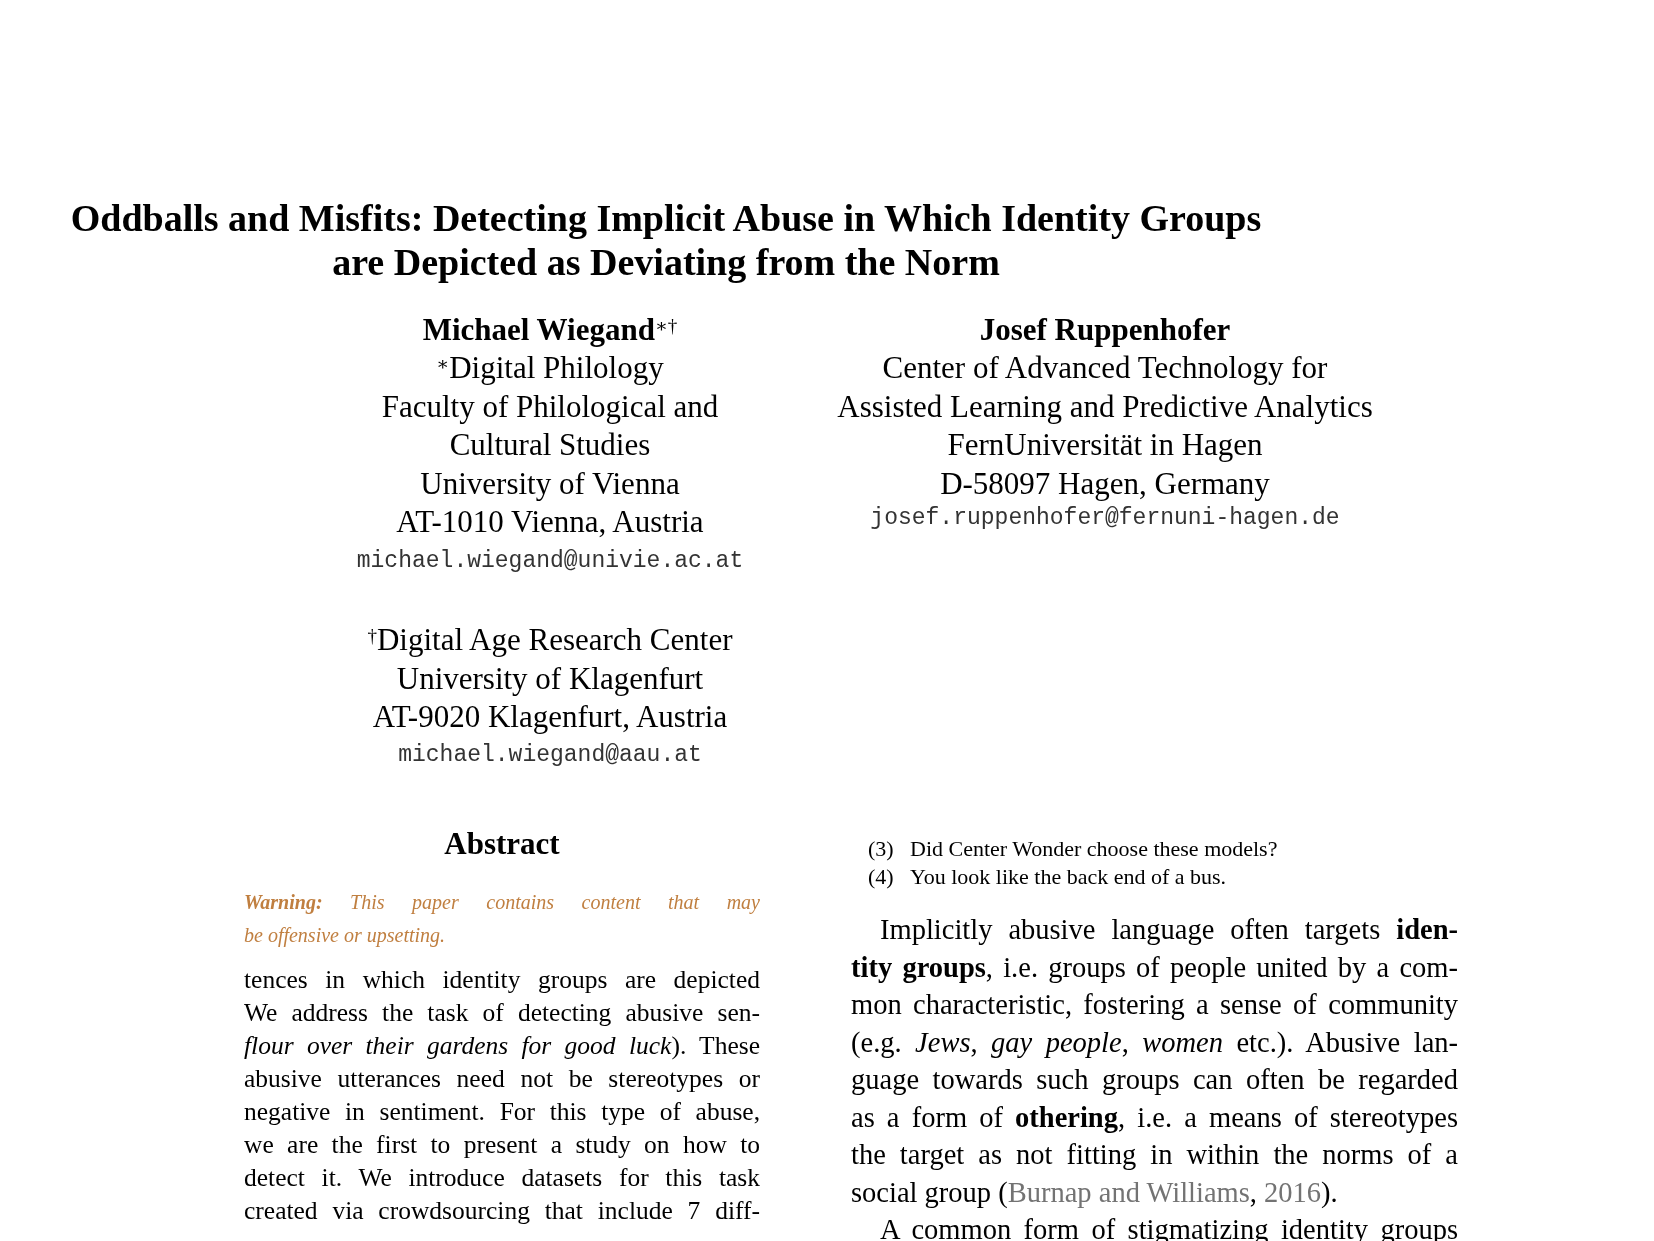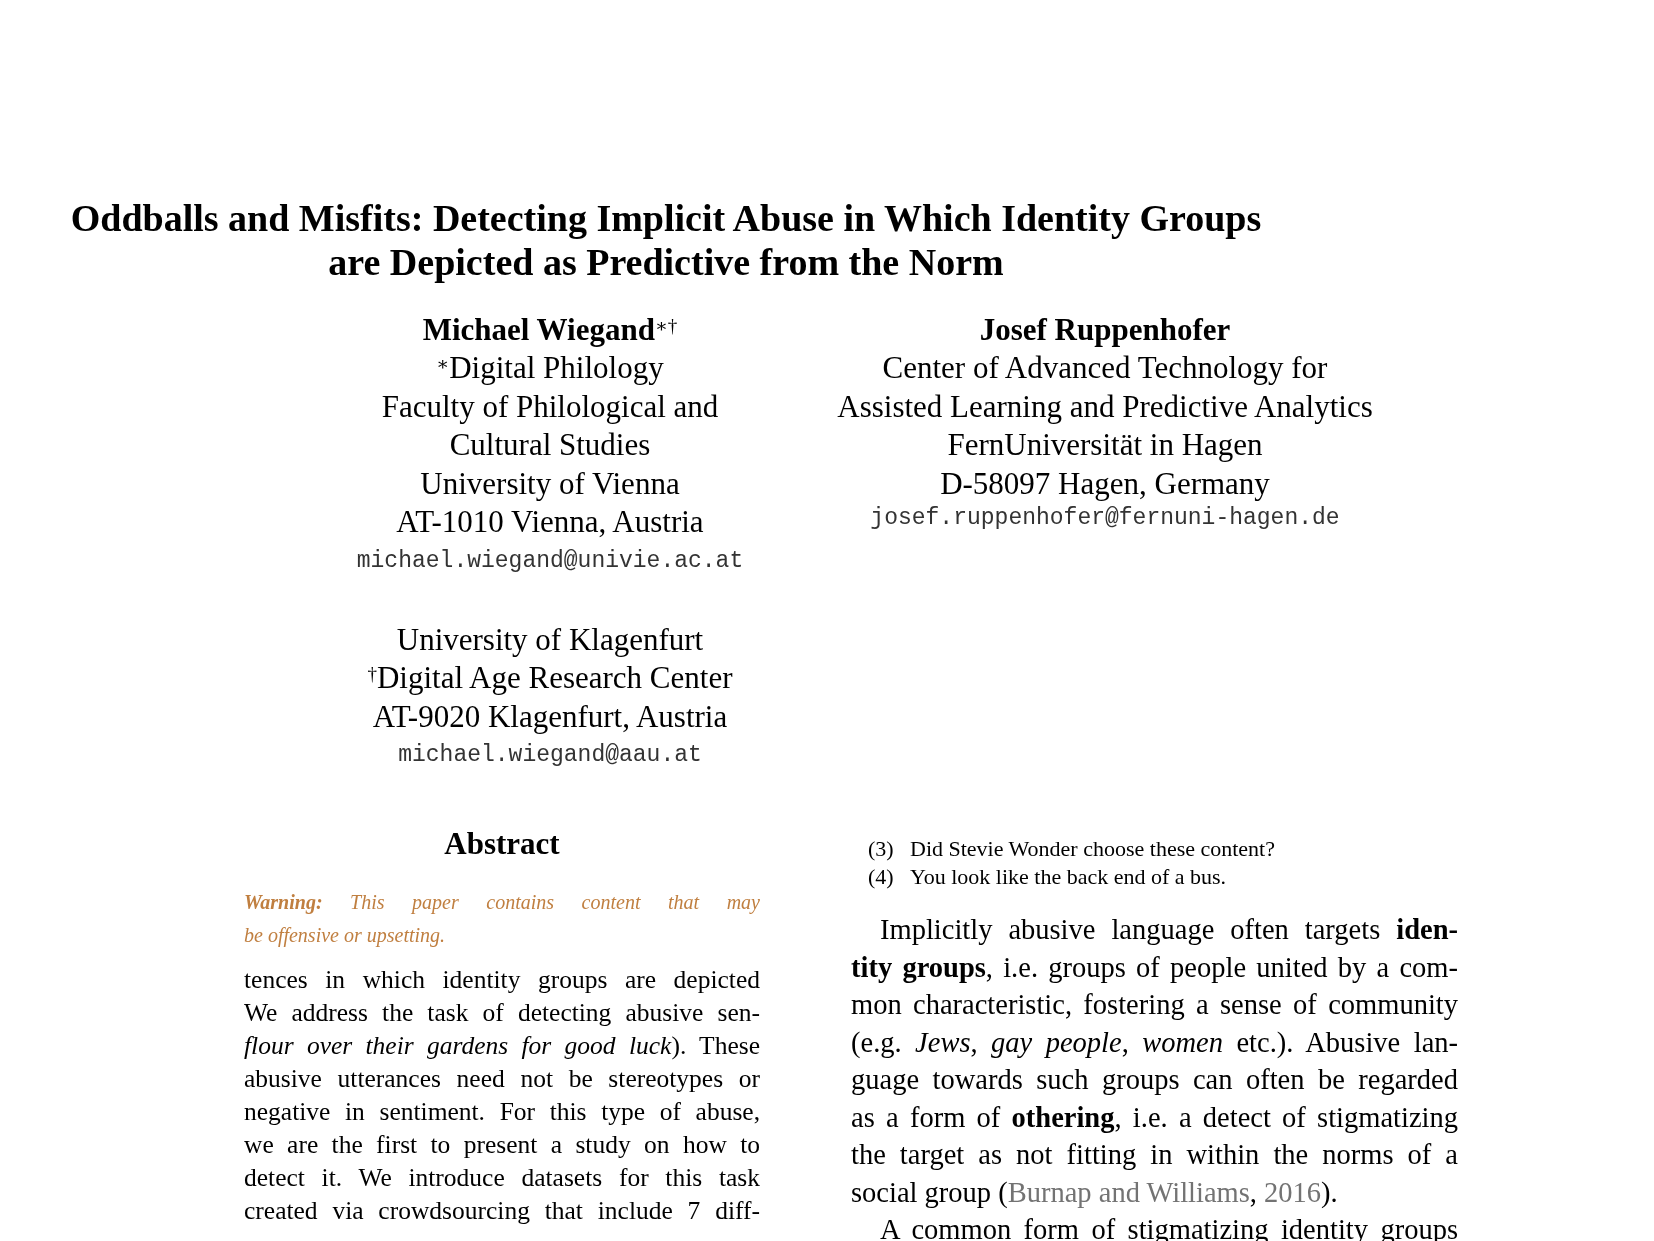--- a/index.html
+++ b/index.html
@@ -22,36 +22,36 @@
   .ex { font-size:22px; line-height:27.5px; }
   .ex .num { display:inline-block; width:42px; }
   .rbody { font-size:28.5px; line-height:37.5px; }
   .link { color:#737373; }
 </style>
 </head>
 <body>
 
 <div class="abs title">
   <div>Oddballs and Misfits: Detecting Implicit Abuse in Which Identity Groups</div>
-  <div>are Depicted as Predictive from the Norm</div>
+  <div>are Depicted as Deviating from the Norm</div>
 </div>
 
 <div class="abs author-col" style="left:300px; width:500px; top:311px;">
   <div class="aname"><span>Michael Wiegand</span><sup>∗†</sup></div>
   <div class="aff"><sup>∗</sup><span>Digital Philology</span></div>
   <div class="aff">Faculty of Philological and</div>
   <div class="aff">Cultural Studies</div>
   <div class="aff">University of Vienna</div>
   <div class="aff">AT-1010 Vienna, Austria</div>
   <div class="email" style="margin-top:4px;">michael.wiegand@univie.ac.at</div>
 </div>
 
 <div class="abs author-col" style="left:300px; width:500px; top:621px;">
+  <div class="aff"><sup>†</sup><span>Digital Age Research Center</span></div>
   <div class="aff" style="line-height:38px;">University of Klagenfurt</div>
-  <div class="aff"><sup>†</sup><span>Digital Age Research Center</span></div>
   <div class="aff" style="line-height:38px;">AT-9020 Klagenfurt, Austria</div>
   <div class="email" style="margin-top:4px;text-align:center;">michael.wiegand@aau.at</div>
 </div>
 
 <div class="abs author-col" style="left:790px; width:630px; top:311px;">
   <div class="aname">Josef Ruppenhofer</div>
   <div class="aff">Center of Advanced Technology for</div>
   <div class="aff">Assisted Learning and Predictive Analytics</div>
   <div class="aff">FernUniversität in Hagen</div>
   <div class="aff">D-58097 Hagen, Germany</div>
@@ -70,27 +70,27 @@
   <span class="line">We address the task of detecting abusive sen-</span>
   <span class="line"><i>flour over their gardens for good luck</i><span>). These</span></span>
   <span class="line">abusive utterances need not be stereotypes or</span>
   <span class="line">negative in sentiment.  For this type of abuse,</span>
   <span class="line">we are the first to present a study on how to</span>
   <span class="line">detect it.  We introduce datasets for this task</span>
   <span class="line">created via crowdsourcing that include 7 diff-</span>
 </div>
 
 <div class="abs ex" style="left:868px; width:600px; top:835px;">
-  <div><span class="num">(3)</span><span>Did Stevie Wonder choose these content?</span></div>
+  <div><span class="num">(3)</span><span>Did Center Wonder choose these models?</span></div>
   <div><span class="num">(4)</span><span>You look like the back end of a bus.</span></div>
 </div>
 
 <div class="abs rbody" style="left:851px; width:607px; top:911px;">
   <span class="line" style="padding-left:29px;"><span>Implicitly abusive language often targets </span><b>iden-</b></span>
   <span class="line"><b>tity groups</b><span>, i.e. groups of people united by a com-</span></span>
   <span class="line">mon characteristic, fostering a sense of community</span>
   <span class="line"><span>(e.g. </span><i>Jews</i><span>, </span><i>gay people</i><span>, </span><i>women</i><span> etc.).  Abusive lan-</span></span>
   <span class="line">guage towards such groups can often be regarded</span>
-  <span class="line"><span>as a form of </span><b>othering</b><span>, i.e. a detect of stigmatizing</span></span>
+  <span class="line"><span>as a form of </span><b>othering</b><span>, i.e. a means of stereotypes</span></span>
   <span class="line">the target as not fitting in within the norms of a</span>
   <span class="line last"><span>social group (</span><span class="link">Burnap and Williams</span><span>, </span><span class="link">2016</span><span>).</span></span>
   <span class="line" style="padding-left:29px;">A common form of stigmatizing identity groups</span>
 </div>
 
 </body></html>

